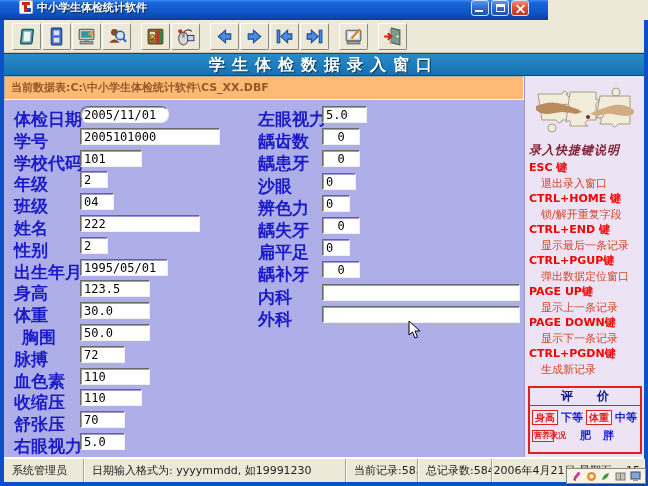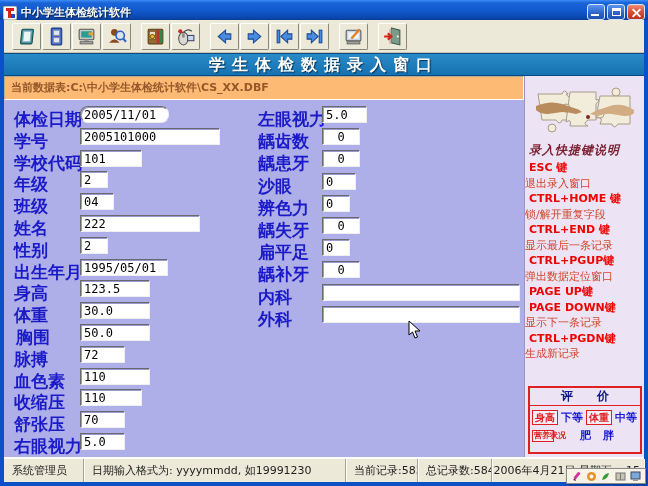--- a/index.html
+++ b/index.html
@@ -1,23 +1,23 @@
 <!DOCTYPE html>
 <html><head>
 <meta charset="utf-8">
 <style>
   * { margin:0; padding:0; box-sizing:border-box; }
   html,body { width:648px; height:486px; overflow:hidden; }
   body { font-family:"DejaVu Sans", sans-serif; position:relative; background:#ece9d8; }
   .window { position:absolute; left:0; top:0; width:648px; height:486px; }
 
   
-  .titlebar { position:absolute; left:0; top:0; width:648px; height:20px;
+  .titlebar { position:absolute; left:0; top:0; width:548px; height:20px;
     background:linear-gradient(180deg,#3c8cf8 0%,#1a64d8 14%,#1059cc 55%,#0b46ac 90%,#0a3c96 100%);
-    display:flex; align-items:flex-end; padding:0 3px; }
+    display:flex; align-items:flex-start; padding:0 19px; }
   .app-icon { width:14px; height:14px; margin-right:4px; flex:0 0 auto; }
   .title-text { color:#fff; font-weight:bold; font-size:11px; text-shadow:1px 1px 1px #123; flex:1; white-space:nowrap; }
   .winbtns { display:flex; gap:2px; }
   .wbtn { width:18px; height:16px; border-radius:3px; border:1px solid #d6e4f8;
     background:linear-gradient(180deg,#5a96f0,#2a62c8 60%,#1e52b0); position:relative; cursor:pointer; }
   .wbtn.close { background:linear-gradient(180deg,#f09078,#de5038 45%,#c03018); }
   .wbtn .g-min { position:absolute; left:3px; bottom:3px; width:8px; height:2px; background:#fff; }
   .wbtn .g-max { position:absolute; left:4px; top:3px; width:9px; height:8px; border:1px solid #fff; border-top-width:3px; }
   .wbtn .g-x1,.wbtn .g-x2 { position:absolute; left:3px; top:6.5px; width:11px; height:2px; background:#fff; }
   .g-x1 { transform:rotate(45deg);} .g-x2 { transform:rotate(-45deg);}
@@ -51,21 +51,21 @@
     font-family:"DejaVu Sans Mono", monospace; font-size:12px; padding:0 3px; }
 
   
   .sidepanel { position:absolute; left:524px; top:76px; width:120px; height:381px; background:#ece4f4;
     border-left:1px solid #9a92c8; }
   .puzzle { position:absolute; left:5px; top:8px; width:110px; height:54px; }
   .sp-heading { position:absolute; left:4px; top:66px; width:112px; color:#7c1e30; font-size:12px;
     font-weight:bold; font-style:italic; letter-spacing:1px; white-space:nowrap; }
   .shortcuts { position:absolute; left:0; top:84px; width:120px; }
   .sc-key  { color:#ee0400; font-weight:bold; font-size:11px; padding-left:4px; line-height:15.5px; white-space:nowrap; }
-  .sc-desc { color:#d04428; font-size:11px; line-height:15.5px; white-space:nowrap; }
+  .sc-desc { color:#d04428; font-size:11px; padding-left:16px; line-height:15.5px; white-space:nowrap; }
 
   .evalbox { position:absolute; left:3px; top:310px; width:114px; height:68px; border:2px solid #e02020; background:#ece4f4; }
   .eval-title { color:#101888; font-weight:bold; font-size:12px; letter-spacing:10px; text-align:center;
     line-height:17px; border-bottom:1px solid #e02020; padding-left:10px; }
   .eval-row1 { display:flex; align-items:center; gap:3px; padding:4px 2px 0 2px; }
   .eval-row2 { display:flex; align-items:center; gap:6px; padding:3px 2px 0 2px; }
   .eval-tag { border:1px solid #e02020; color:#e02020; font-size:10px; font-weight:bold; padding:0 2px; line-height:13px; white-space:nowrap; background:#f4eefb; }
   .eval-tag.small { font-size:8px; line-height:8px; padding:1px 1px; width:22px; text-align:center; }
   .eval-val { color:#1818d8; font-size:11px; font-weight:bold; white-space:nowrap; }
   .eval-row2 .eval-val { flex:1; text-align:center; letter-spacing:4px; }
@@ -227,21 +227,21 @@
       <span class="flabel" style="left: 10px; top: 117px;">姓名</span>
       <input class="finput" value="222" style="left: 76px; top: 115px; width: 120px;">
       <span class="flabel" style="left: 10px; top: 139px;">性别</span>
       <input class="finput" value="2" style="left: 76px; top: 137px; width: 28px;">
       <span class="flabel" style="left: 10px; top: 161px;">出生年月</span>
       <input class="finput" value="1995/05/01" style="left: 76px; top: 159px; width: 88px;">
       <span class="flabel" style="left: 10px; top: 182px;">身高</span>
       <input class="finput" value="123.5" style="left: 76px; top: 180px; width: 70px;">
       <span class="flabel" style="left: 10px; top: 204px;">体重</span>
       <input class="finput" value="30.0" style="left: 76px; top: 202px; width: 70px;">
-      <span class="flabel" style="left: 12px; top: 226px;">胸围</span>
+      <span class="flabel" style="left: 18px; top: 226px;">胸围</span>
       <input class="finput" value="50.0" style="left: 76px; top: 224px; width: 70px;">
       <span class="flabel" style="left: 10px; top: 248px;">脉搏</span>
       <input class="finput" value="72" style="left: 76px; top: 246px; width: 45px;">
       <span class="flabel" style="left: 10px; top: 270px;">血色素</span>
       <input class="finput" value="110" style="left: 76px; top: 268px; width: 70px;">
       <span class="flabel" style="left: 10px; top: 291px;">收缩压</span>
       <input class="finput" value="110" style="left: 76px; top: 289px; width: 62px;">
       <span class="flabel" style="left: 10px; top: 313px;">舒张压</span>
       <input class="finput" value="70" style="left: 76px; top: 311px; width: 45px;">
       <span class="flabel" style="left: 10px; top: 335px;">右眼视力</span>
@@ -288,20 +288,21 @@
     <div class="shortcuts" id="shortcuts">
         <div class="sc-key">ESC 键</div>
         <div class="sc-desc">退出录入窗口</div>
         <div class="sc-key">CTRL+HOME 键</div>
         <div class="sc-desc">锁/解开重复字段</div>
         <div class="sc-key">CTRL+END 键</div>
         <div class="sc-desc">显示最后一条记录</div>
         <div class="sc-key">CTRL+PGUP键</div>
         <div class="sc-desc">弹出数据定位窗口</div>
         <div class="sc-key">PAGE UP键</div>
+        <div class="sc-desc">显示上一条记录</div>
         <div class="sc-key">PAGE DOWN键</div>
         <div class="sc-desc">显示下一条记录</div>
         <div class="sc-key">CTRL+PGDN键</div>
         <div class="sc-desc">生成新记录</div>
       </div>
 
     <div class="evalbox">
       <div class="eval-title">评 价</div>
       <div class="eval-row1">
         <span class="eval-tag">身高</span>

